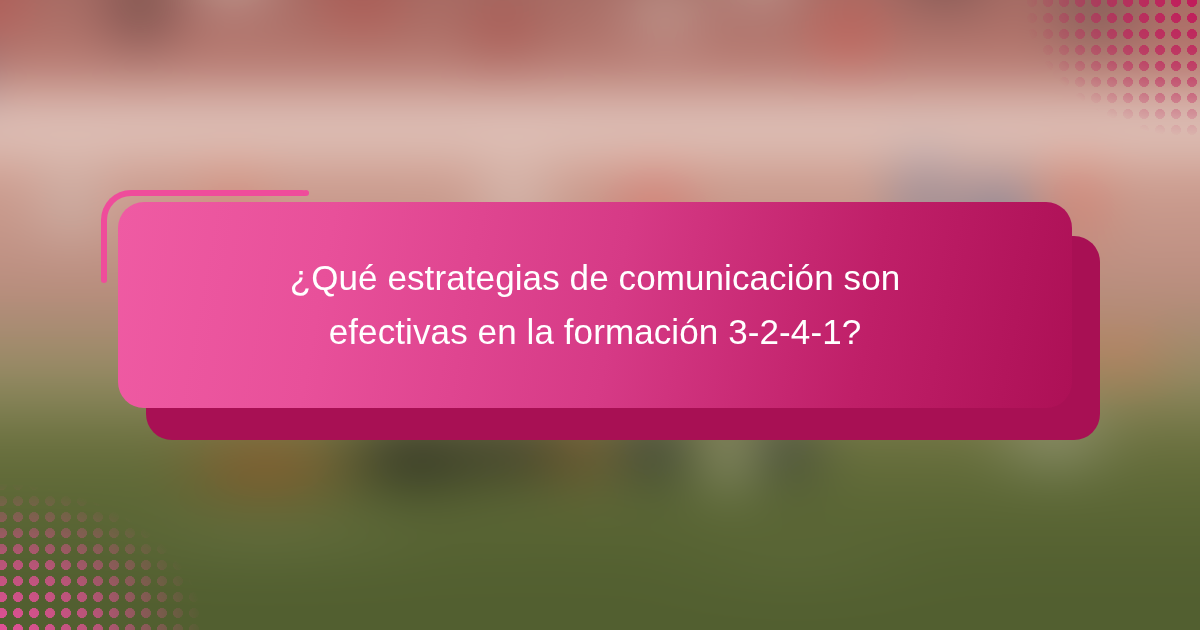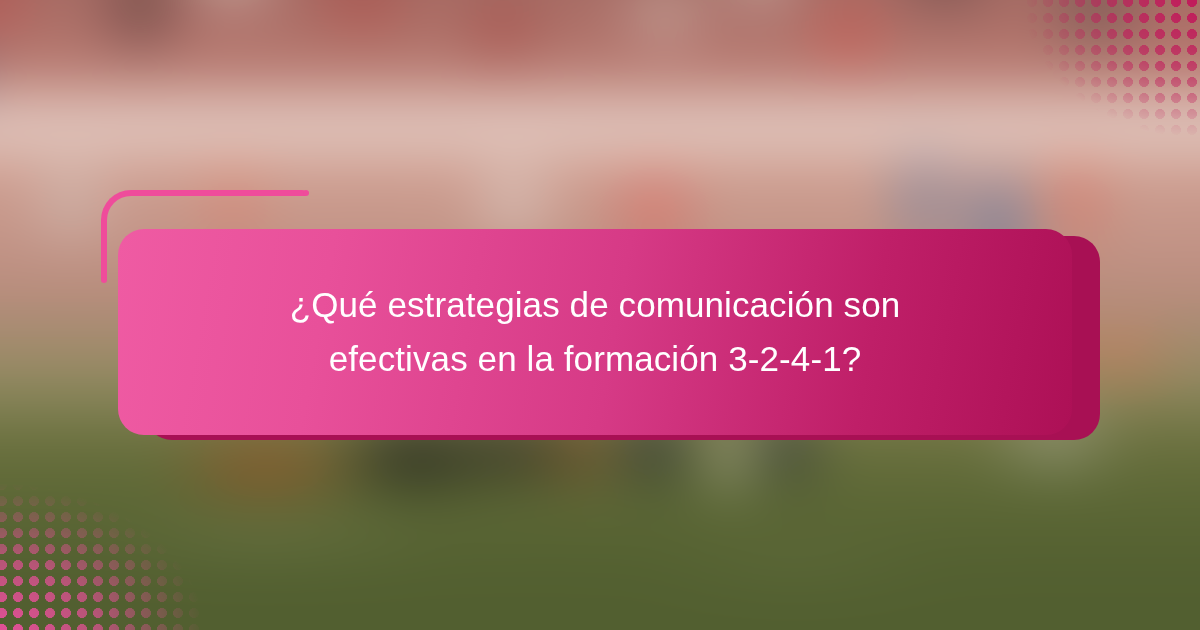--- a/index.html
+++ b/index.html
@@ -137,21 +137,20 @@
   
   .card-main {
     position:absolute;
     left:118px; top:202px;
     width:954px; height:206px;
     border-radius:26px;
     background:linear-gradient(100deg, #ef5ba3 0%, #e8509a 22%, #d63a86 52%, #bf1f68 78%, #ad1056 100%);
     display:flex;
     align-items:center;
     justify-content:center;
-    margin-top:27px;
   }
 
   .card-title {
     width:100%;
     padding:0 46px;
     text-align:center;
     color:#ffffff;
     font-family:"Liberation Sans", sans-serif;
     font-size:35px;
     font-weight:400;

